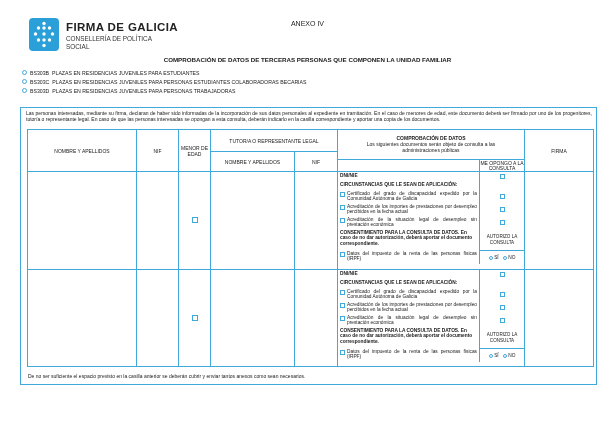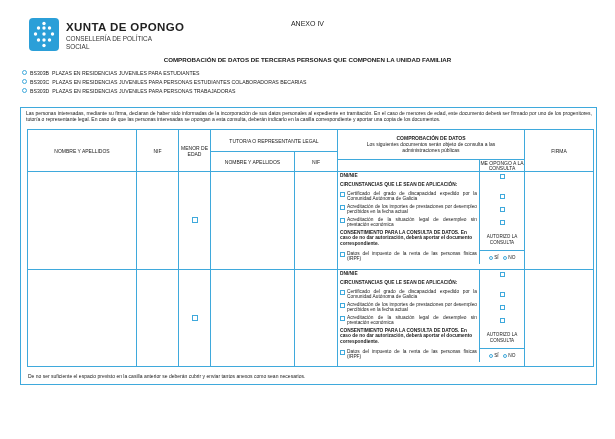--- a/index.html
+++ b/index.html
@@ -70,21 +70,21 @@
     <circle cx="15" cy="10" r="1.7" fill="#fff"></circle>
     <circle cx="20.5" cy="10" r="1.7" fill="#fff"></circle>
     <circle cx="6.5" cy="16" r="1.7" fill="#fff"></circle>
     <circle cx="15" cy="16" r="1.7" fill="#fff"></circle>
     <circle cx="23.5" cy="16" r="1.7" fill="#fff"></circle>
     <circle cx="9.5" cy="22" r="1.7" fill="#fff"></circle>
     <circle cx="15" cy="22" r="1.7" fill="#fff"></circle>
     <circle cx="20.5" cy="22" r="1.7" fill="#fff"></circle>
     <circle cx="15" cy="27.5" r="1.7" fill="#fff"></circle>
   </svg>
-  <div class="org-name">XUNTA DE OPONGO</div>
+  <div class="org-name">FIRMA DE GALICIA</div>
   <div class="org-dept1">CONSELLERÍA DE POLÍTICA</div>
   <div class="org-dept2">SOCIAL</div>
   <div class="annex">ANEXO IV</div>
 
   <div class="form-title">COMPROBACIÓN DE DATOS DE TERCERAS PERSONAS QUE COMPONEN LA UNIDAD FAMILIAR</div>
 
   <div class="procedures">
     <div class="proc-row">
       <span class="radio"></span>
       <span class="proc-text">BS303B</span>

